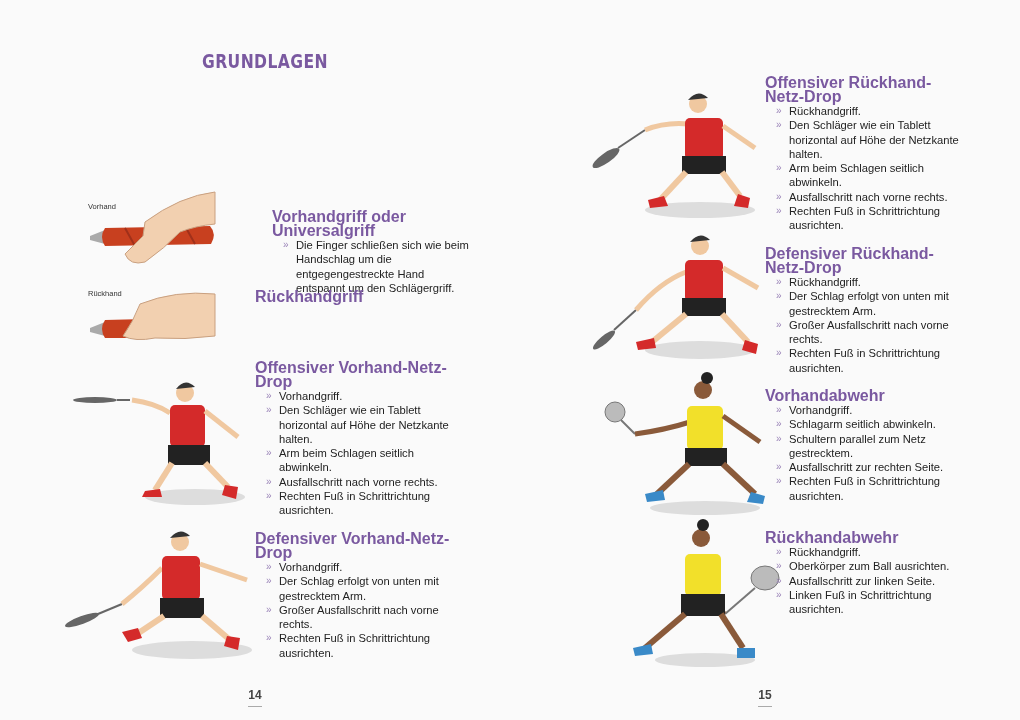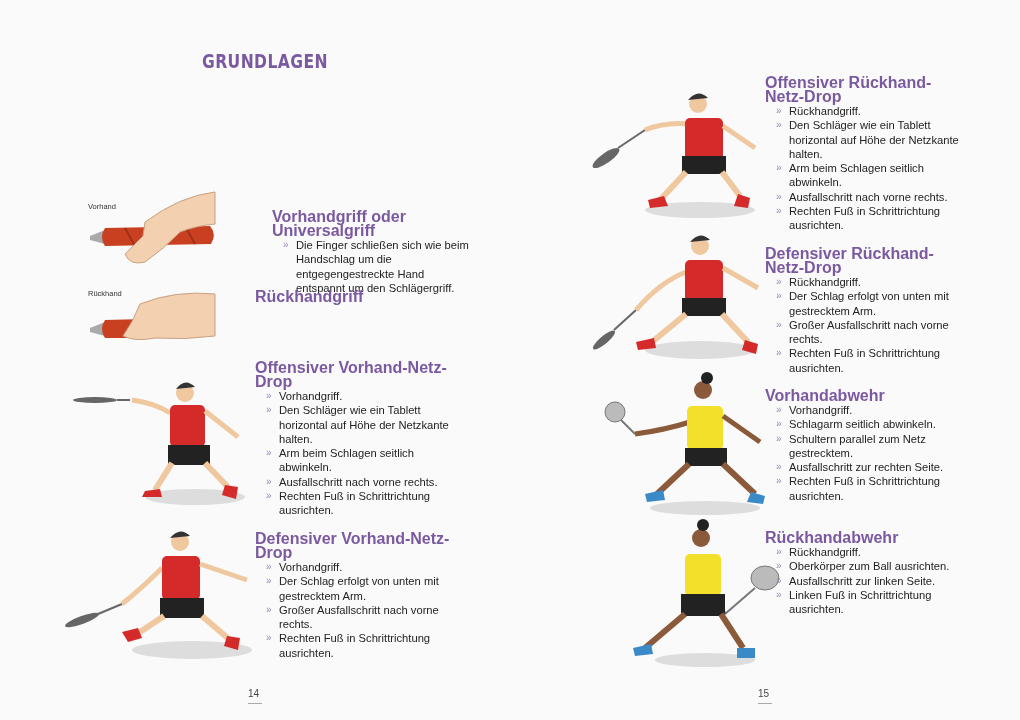--- a/index.html
+++ b/index.html
@@ -11,21 +11,21 @@
   .title { position:absolute; left:202px; top:50px; font-family:"DejaVu Sans", sans-serif; font-weight:bold;
            font-size:19px; letter-spacing:0.5px; color:#7a59a0; transform:scaleX(0.82); transform-origin:left center; }
   .intro { position:absolute; left:76px; top:113px; width:380px; font-size:11.3px; line-height:15px; color:#222; }
   .sec { position:absolute; width:200px; }
   .sec h3 { margin:0; font-size:16px; line-height:14px; color:#7a59a0; font-weight:bold; }
   .sec ul { list-style:none; margin:0; padding:0 0 0 11px; }
   .sec li { position:relative; padding-left:13px; font-size:11.2px; line-height:14.3px; color:#222; }
   .sec li::before { content:"»"; position:absolute; left:0; top:0; color:#9a84b8; font-size:10px; }
   .label-small { position:absolute; font-size:7.5px; color:#333; }
   .illus { position:absolute; }
-  .pagenum { position:absolute; top:688px; font-size:10px; color:#444; width:14px; }
+  .pagenum { position:absolute; top:688px; font-size:12px; color:#444; text-align:center; width:14px;font-weight:bold; }
   .pagenum::after { content:""; display:block; width:14px; height:1px; background:#aaa; margin-top:4px; }
 </style>
 </head>
 <body>
 
 <div class="page left">
   <div class="title">GRUNDLAGEN</div>
 
   <div class="label-small" style="left:88px;top:202px;">Vorhand</div>
   <svg class="illus" style="left:85px;top:188px;" width="135" height="78">

